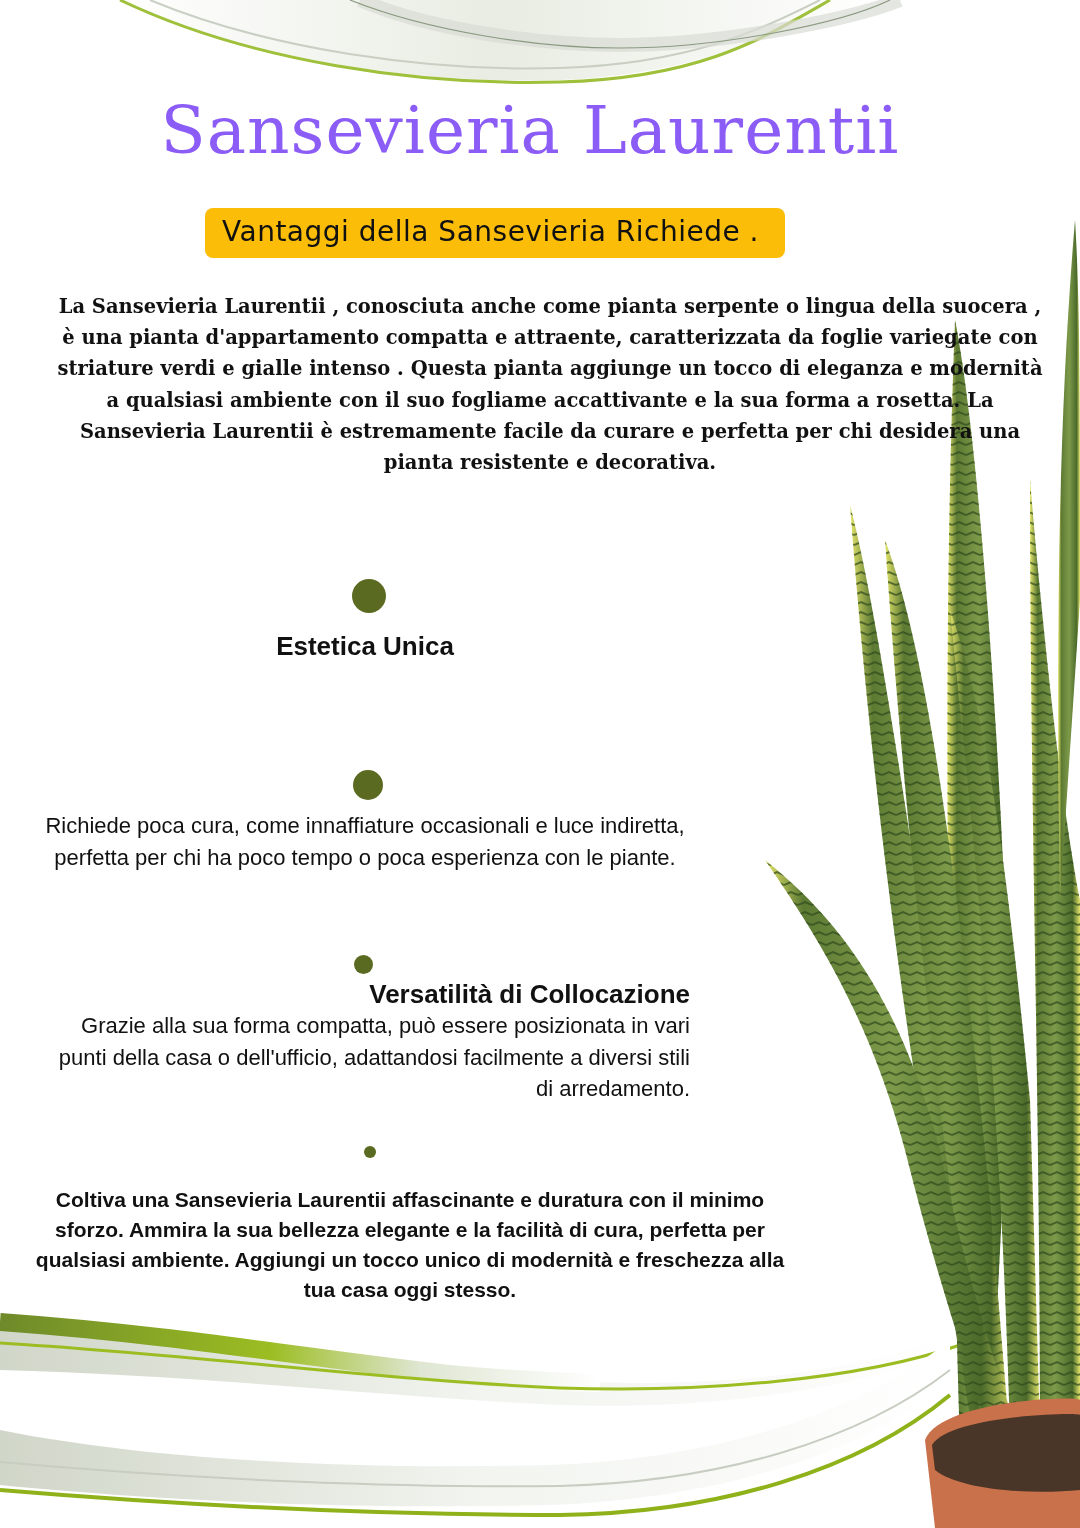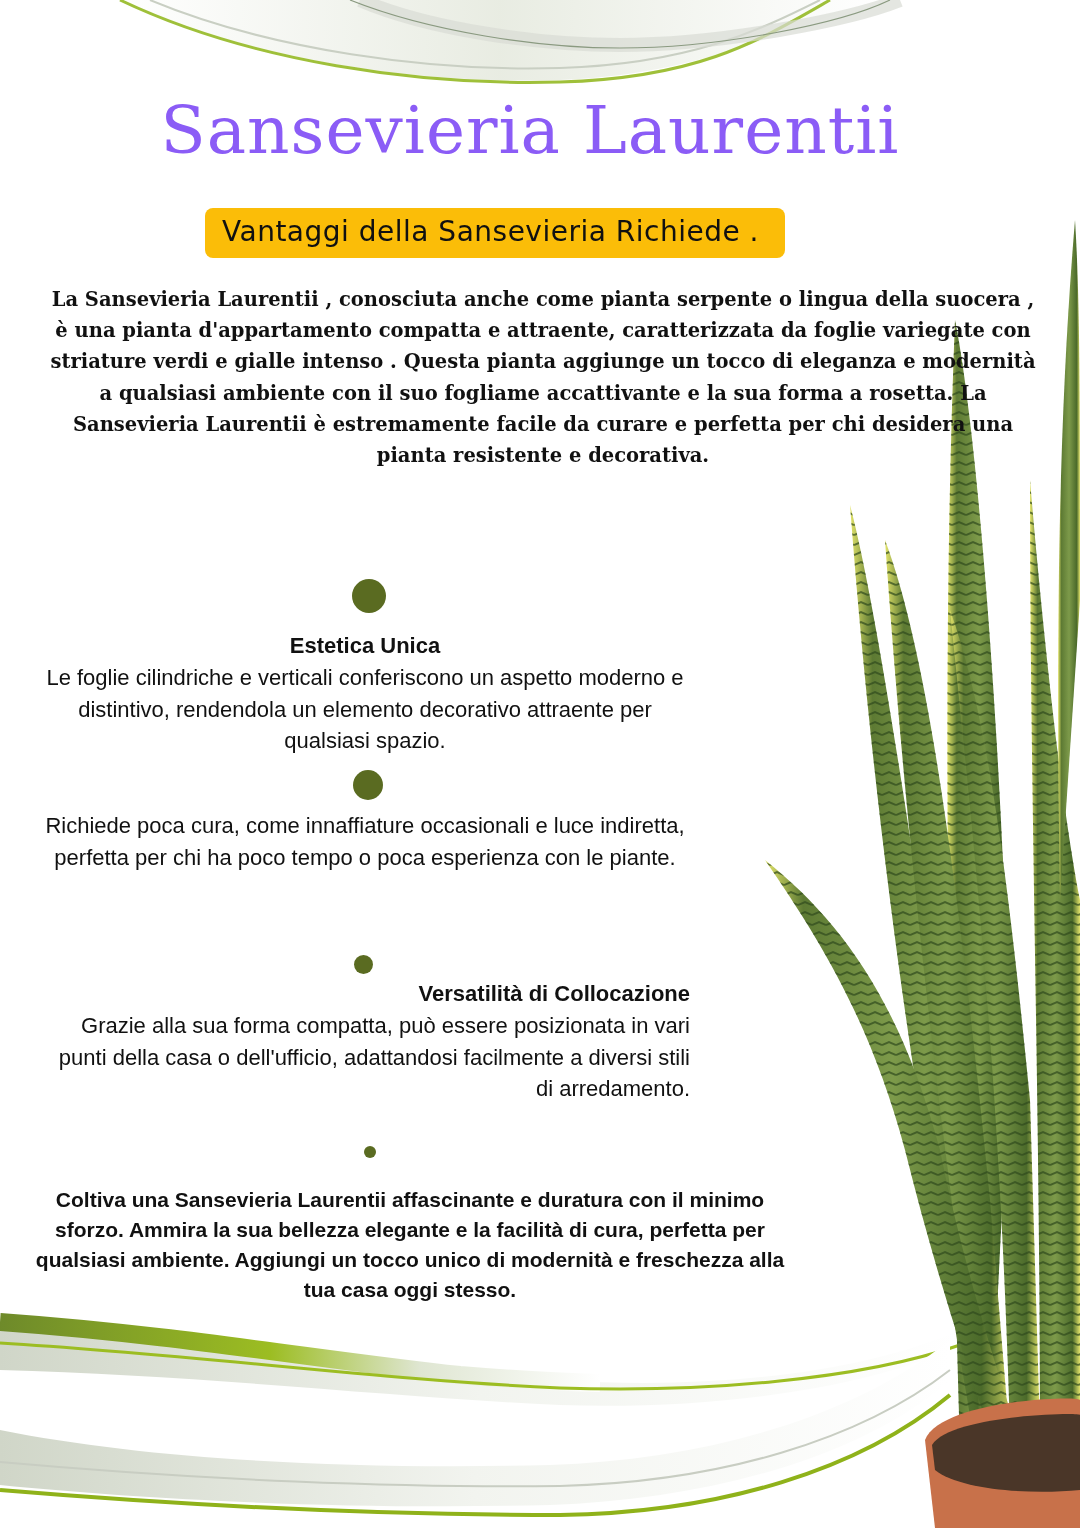--- a/index.html
+++ b/index.html
@@ -18,33 +18,33 @@
     position: absolute; left: 205px; top: 208px; width: 580px; height: 50px;
     background: #fbbd08; border-radius: 8px; box-sizing: border-box;
     padding-left: 17px; line-height: 48px;
     font-family: "DejaVu Sans", "Liberation Sans", sans-serif;
     font-size: 28px; color: #111; letter-spacing: 0.5px;
   }
   .intro {
     position: absolute; left: 40px; top: 276px; width: 990px; text-align: center;
     font-family: "DejaVu Serif", "Liberation Serif", serif;
     font-size: 19.5px; font-weight: bold; line-height: 31.2px; color: #111;
-    margin: 8px; z-index: 2;
+    margin: 15px; z-index: 2;
   }
   .feature {
     position: absolute; left: 40px; width: 650px; text-align: center;
     font-family: "Liberation Sans", "DejaVu Sans", sans-serif; color: #111; z-index: 2;
   }
   .feature h3 { margin: 0; font-size: 21px; font-weight: bold; }
   .feature p { margin: 0; }
   .f1 { top: 450px; }
   .f1 h3 { font-size: 20px; line-height: 28px; }
   .f1 p { font-size: 20px; line-height: 29px; }
   .f2 { top: 630px; }
-  .f2 h3, .f3 h3, .f4 h3 { font-size: 22px; line-height: 32px; }
+  .f2 h3, .f3 h3, .f4 h3 { font-size: 26px; line-height: 32px; }
   .f2 p, .f3 p, .f4 p { font-size: 22px; line-height: 31.5px; }
   .f3 { top: 810px; }
   .f4 { top: 978px; text-align: right; }
   .dot { position: absolute; border-radius: 50%; background: #5a6b21; }
   .closing {
     position: absolute; left: 30px; top: 1185px; width: 760px; text-align: center;
     font-family: "Liberation Sans", "DejaVu Sans", sans-serif;
     font-size: 21px; font-weight: bold; line-height: 30px; color: #111;
     margin: 0; z-index: 2;
   }
@@ -127,21 +127,20 @@
 <div class="banner">Vantaggi della Sansevieria Richiede .</div>
 
 <p class="intro">La Sansevieria Laurentii , conosciuta anche come pianta serpente o lingua della suocera , è una pianta d'appartamento compatta e attraente, caratterizzata da foglie variegate con striature verdi e gialle intenso . Questa pianta aggiunge un tocco di eleganza e modernità a qualsiasi ambiente con il suo fogliame accattivante e la sua forma a rosetta. La Sansevieria Laurentii è estremamente facile da curare e perfetta per chi desidera una pianta resistente e decorativa.</p>
 
 <div class="feature f1">
 </div>
 <div class="dot" style="left:352px;top:579px;width:34px;height:34px;"></div>
 
 <div class="feature f2">
   <h3>Estetica Unica</h3>
-  <p>Le foglie cilindriche e verticali conferiscono un aspetto moderno e distintivo, rendendola un elemento decorativo attraente per qualsiasi spazio.</p>
 </div>
 <div class="dot" style="left:353px;top:770px;width:30px;height:30px;"></div>
 
 <div class="feature f3">
   <p>Richiede poca cura, come innaffiature occasionali e luce indiretta, perfetta per chi ha poco tempo o poca esperienza con le piante.</p>
 </div>
 <div class="dot" style="left:354px;top:955px;width:19px;height:19px;"></div>
 
 <div class="feature f4">
   <h3>Versatilità di Collocazione</h3>

